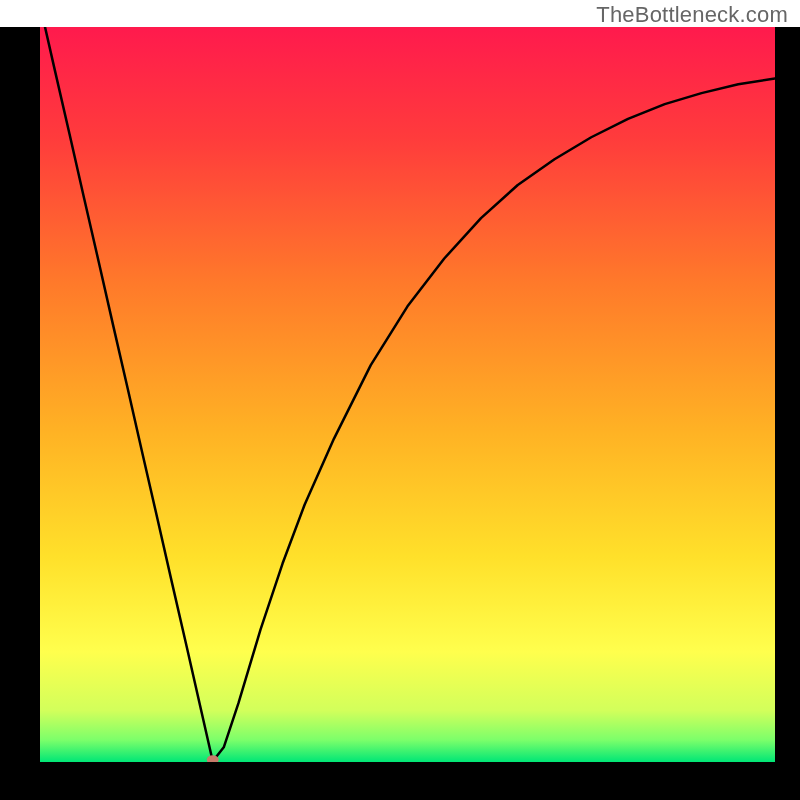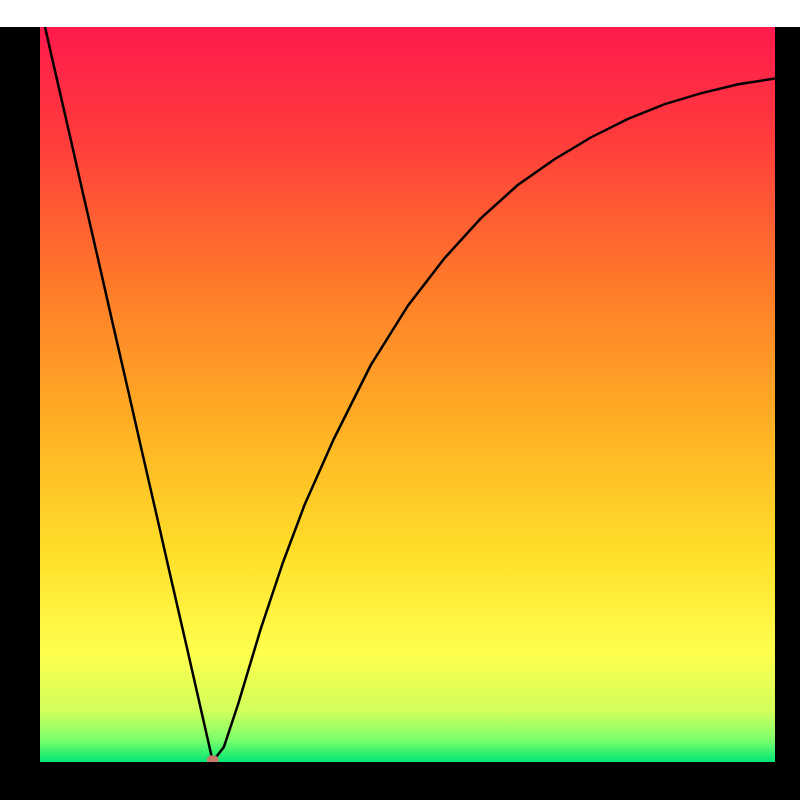--- a/index.html
+++ b/index.html
@@ -51,13 +51,14 @@
       </defs>
       <rect x="40" y="27" width="735" height="735" fill="url(#bg-grad)"></rect>
       <g clip-path="url(#plot-clip)">
         <path d="M40.00 4.95 L54.70 69.63 L69.40 133.58 L84.10 198.25 L98.80 262.20 L113.50 326.88 L128.20 390.82 L142.90 455.50 L157.60 519.45 L172.30 584.13 L187.00 648.08 L201.70 712.75 L212.72 761.26 L223.75 747.30 L238.45 703.20 L260.50 629.70 L282.55 563.55 L304.60 504.75 L334.00 438.60 L370.75 365.10 L407.50 306.30 L444.25 258.52 L481.00 218.10 L517.75 185.02 L554.50 159.30 L591.25 137.25 L628.00 118.88 L664.75 104.17 L701.50 93.15 L738.25 84.33 L775.00 78.45" fill="none" stroke="#000000" stroke-width="2.5" stroke-linejoin="round" stroke-linecap="round"></path>
       </g>
       <ellipse cx="212.725" cy="759.795" rx="6" ry="4.5" fill="#c77a6a"></ellipse>
       <rect x="0" y="27" width="40" height="775" fill="#000000"></rect>
       <rect x="0" y="762" width="800" height="40" fill="#000000"></rect>
       <rect x="775" y="27" width="25" height="775" fill="#000000"></rect>
     </svg>
+  <div id="watermark">TheBottleneck.com</div>
 </div>
 
 </body></html>

